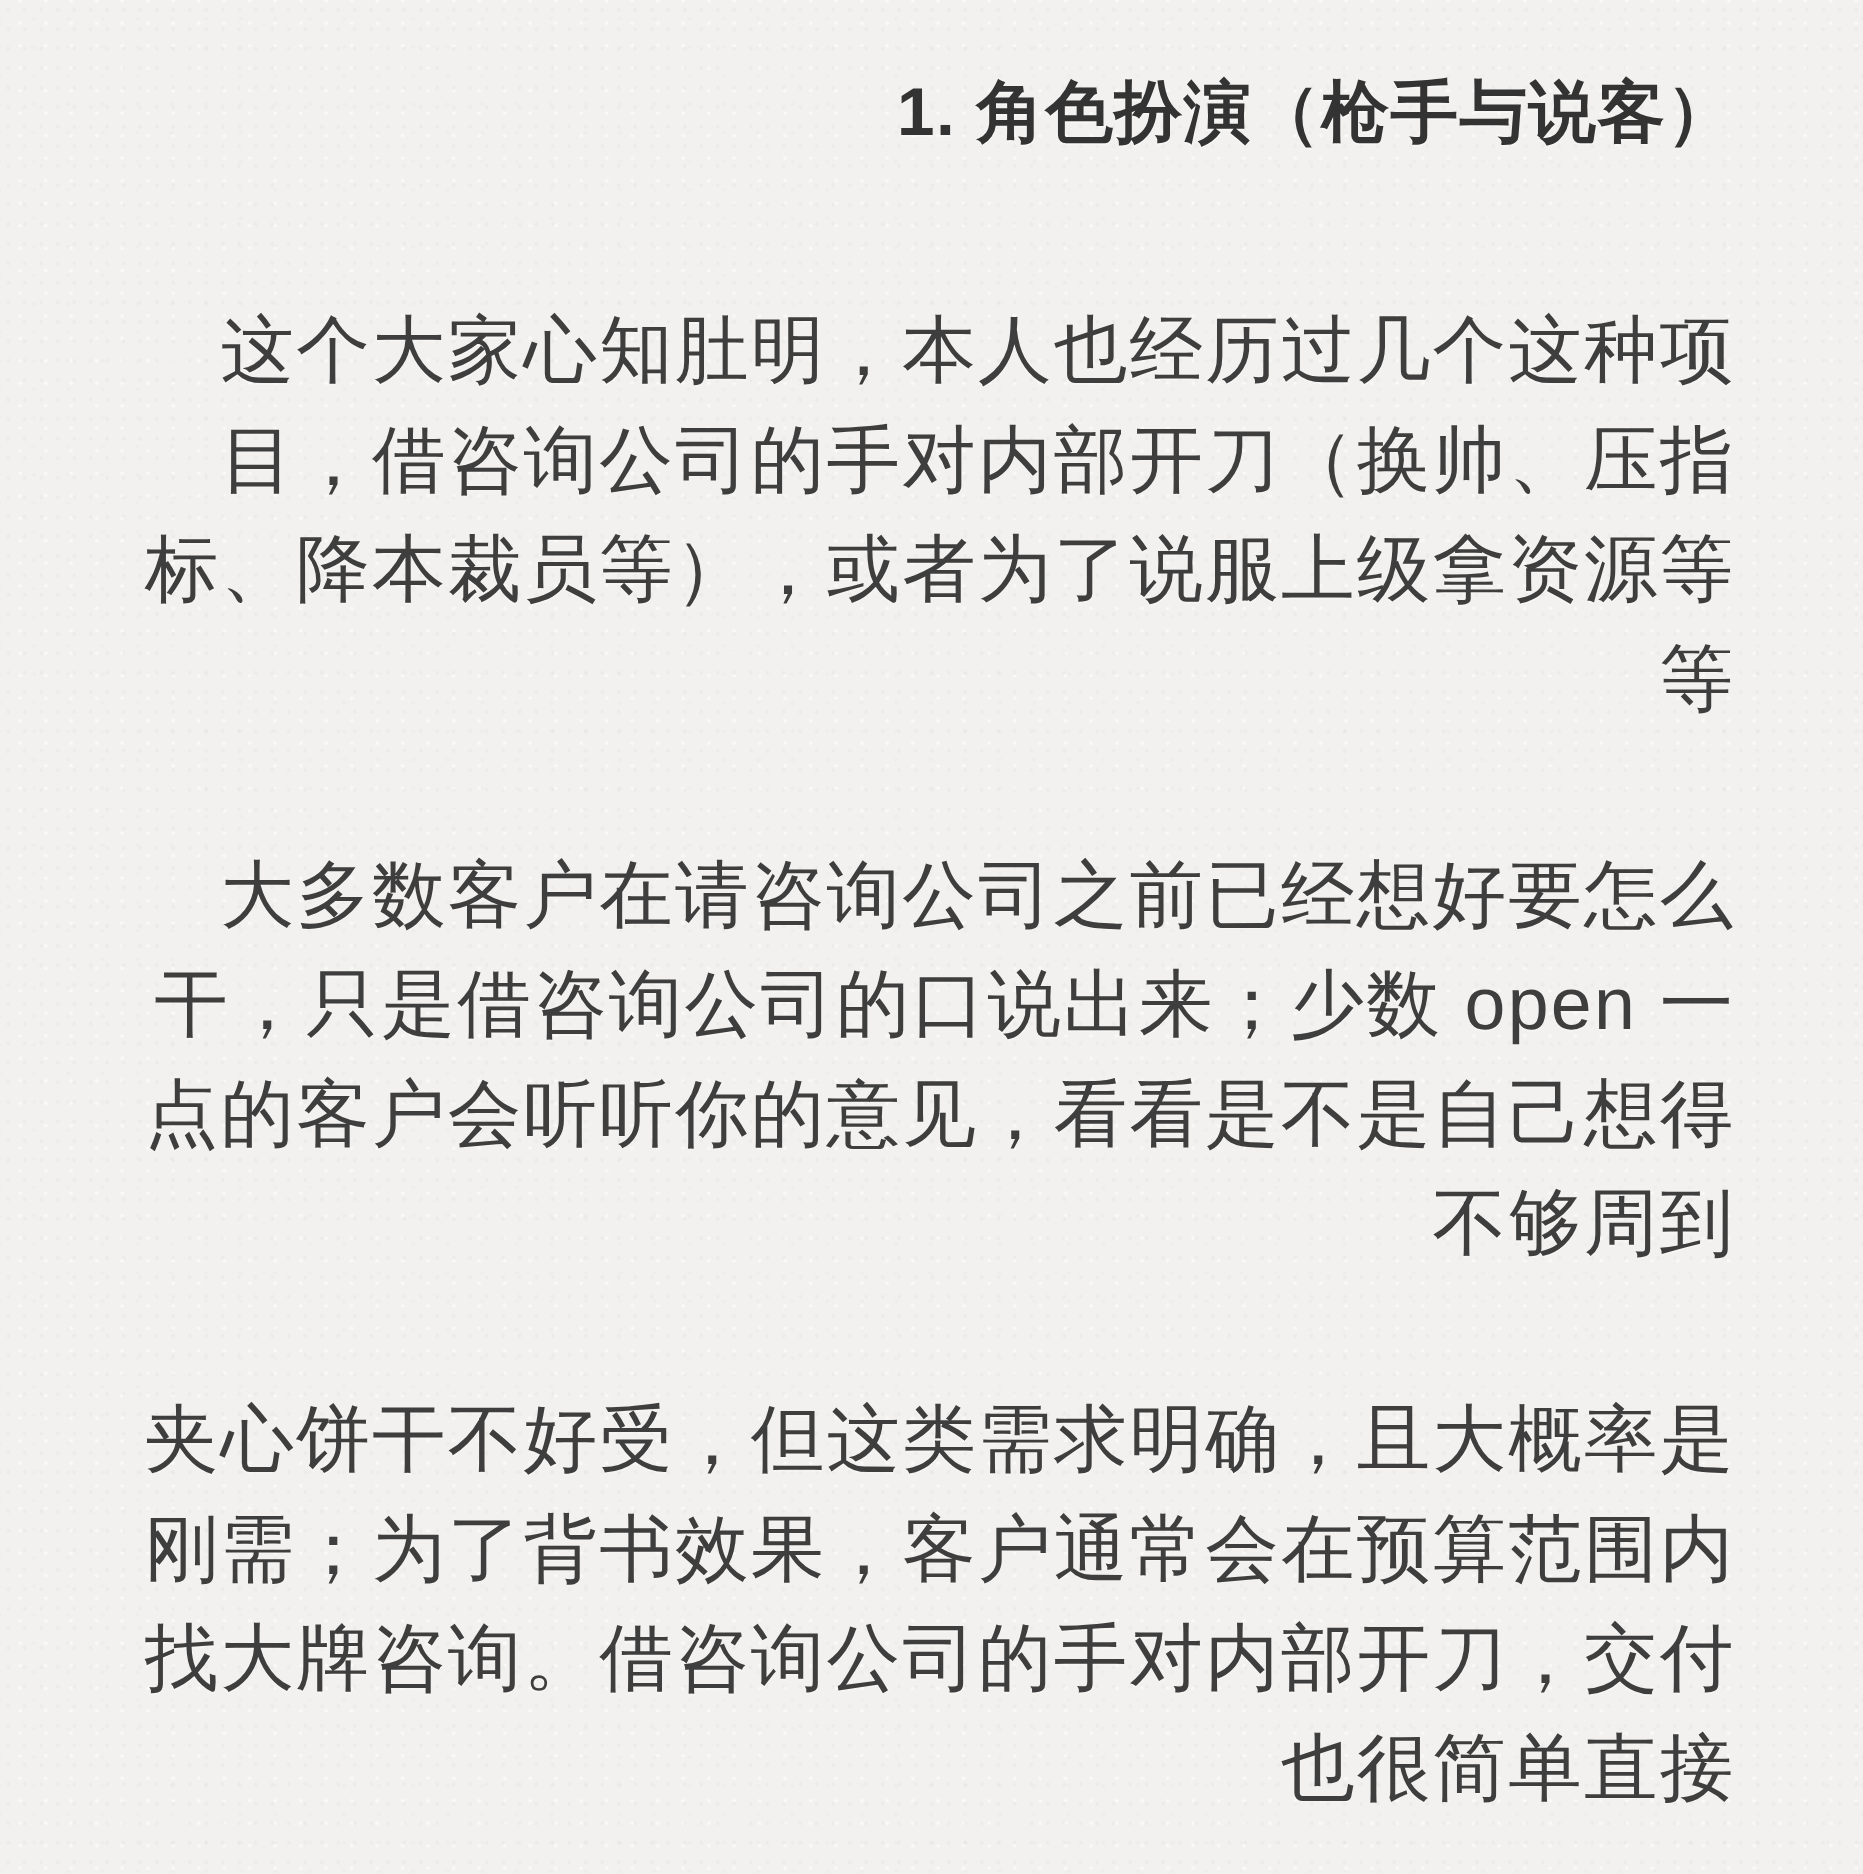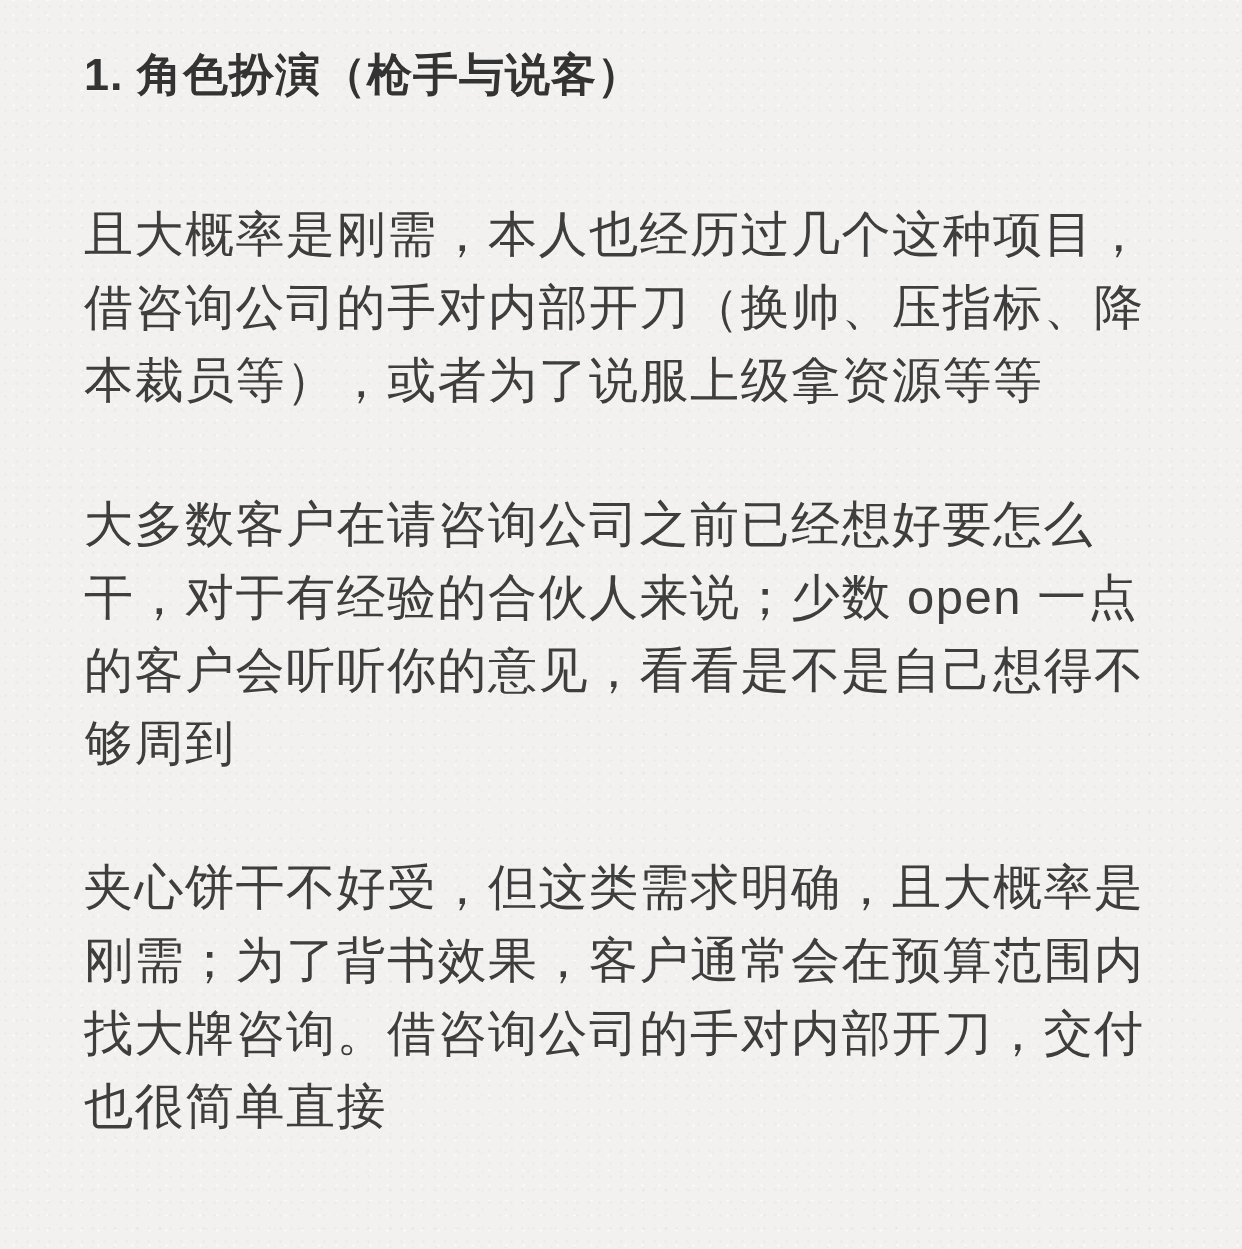--- a/index.html
+++ b/index.html
@@ -17,21 +17,22 @@
       radial-gradient(rgba(255,255,255,0.55) 1px, transparent 1.6px),
       radial-gradient(rgba(0,0,0,0.016) 1.2px, transparent 1.8px);
     background-size: 11px 13px, 17px 15px, 23px 19px;
     background-position: 0 0, 5px 8px, 11px 3px;
     font-family: "Liberation Sans", "DejaVu Sans", sans-serif;
   }
   .page {
     box-sizing: border-box;
     width: 100%;
     height: 100%;
-    padding: 44px 68px 0 84px;
+    padding: 44px 85px 0 84px;
+    text-align: right;
   }
   .doc-title {
     margin: 0 0 92px 0;
     font-size: 45px;
     line-height: 62px;
     font-weight: 700;
     color: #333333;
     letter-spacing: 1px;
     text-shadow: 0 1px 0 rgba(255,255,255,0.35);
   }
@@ -46,18 +47,18 @@
     word-break: break-all;
     overflow-wrap: break-word;
   }
 </style>
 </head>
 <body>
 
 <div class="page">
   <h1 class="doc-title">1. 角色扮演（枪手与说客）</h1>
 
-  <p class="doc-paragraph">且大概率是刚需，本人也经历过几个这种项目，借咨询公司的手对内部开刀（换帅、压指标、降本裁员等），或者为了说服上级拿资源等等</p>
+  <p class="doc-paragraph">这个大家心知肚明，本人也经历过几个这种项目，借咨询公司的手对内部开刀（换帅、压指标、降本裁员等），或者为了说服上级拿资源等等</p>
 
-  <p class="doc-paragraph">大多数客户在请咨询公司之前已经想好要怎么干，对于有经验的合伙人来说；少数 open 一点的客户会听听你的意见，看看是不是自己想得不够周到</p>
+  <p class="doc-paragraph">大多数客户在请咨询公司之前已经想好要怎么干，只是借咨询公司的口说出来；少数 open 一点的客户会听听你的意见，看看是不是自己想得不够周到</p>
 
   <p class="doc-paragraph">夹心饼干不好受，但这类需求明确，且大概率是刚需；为了背书效果，客户通常会在预算范围内找大牌咨询。借咨询公司的手对内部开刀，交付也很简单直接</p>
 </div>
 
 </body></html>

